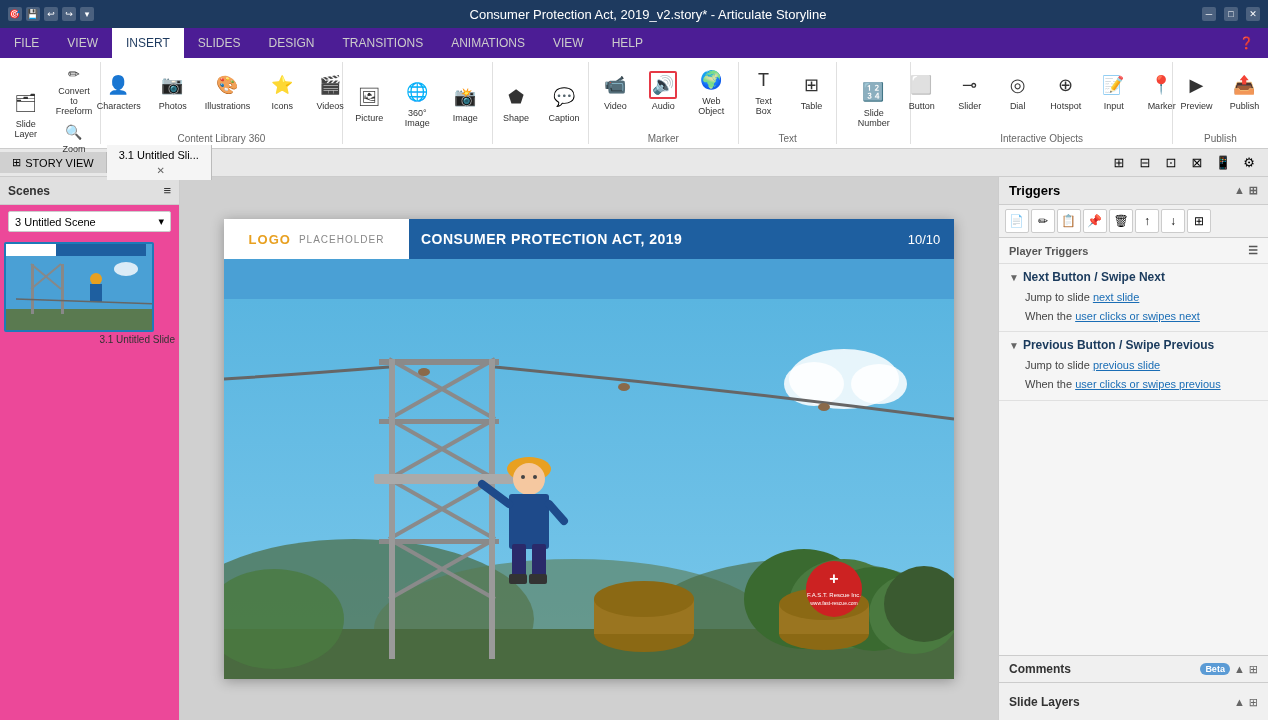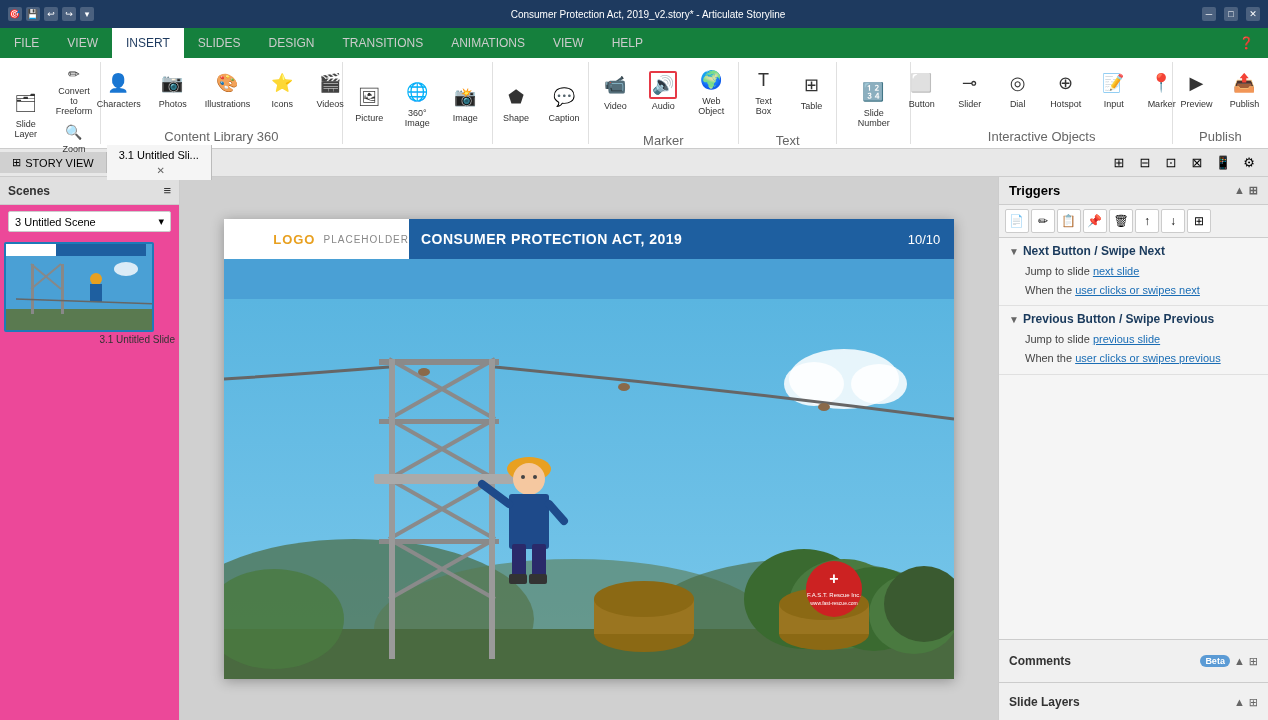--- a/index.html
+++ b/index.html
@@ -10,32 +10,32 @@
       height: 28px;
       background: #1e3a5f;
       color: #fff;
       display: flex;
       align-items: center;
       justify-content: space-between;
       padding: 0 8px;
       font-size: 11px;
     }
     #titlebar-left { display: flex; align-items: center; gap: 4px; }
-    #titlebar-center { flex: 1; text-align: center; font-size: 10px; }
+    #titlebar-center { flex: 1; text-align: center; font-size: 13px; }
     #titlebar-right { display: flex; gap: 8px; }
     .titlebar-icon { width: 14px; height: 14px; background: rgba(255,255,255,0.2); border-radius: 2px; display: inline-flex; align-items: center; justify-content: center; font-size: 9px; }
 
     
     #ribbon {
       background: #fff;
       border-bottom: 1px solid #ccc;
     }
     #ribbon-tabs {
       display: flex;
-      background: #15803d;
+      background: #4c1d95;
       height: 30px;
     }
     .ribbon-tab {
       padding: 0 14px;
       color: #ccc;
       display: flex;
       align-items: center;
       font-size: 12px;
       cursor: pointer;
       font-weight: 500;
@@ -56,21 +56,21 @@
       border-right: 1px solid #e0e0e0;
       min-width: 60px;
     }
     .ribbon-group-items {
       display: flex;
       gap: 4px;
       flex: 1;
       align-items: center;
     }
     .ribbon-group-label {
-      font-size: 13px;
+      font-size: 10px;
       color: #666;
       margin-top: 13px;
       text-align: left;
     }
     .ribbon-btn {
       display: flex;
       flex-direction: column;
       align-items: center;
       gap: 2px;
       padding: 4px 6px;
@@ -269,21 +269,21 @@
       height: 40px;
       display: flex;
       align-items: center;
     }
     .slide-logo {
       background: #fff;
       height: 40px;
       width: 185px;
       display: flex;
       align-items: center;
-      justify-content: flex-end;
+      justify-content: center;
       font-size: 11px;
       font-weight: bold;
       color: #333;
       letter-spacing: 1px;
     }
     .slide-logo span { color: #e8a020; margin-right: 4px; font-size: 13px; }
     .slide-logo sub { color: #888; font-weight: normal; font-size: 10px; }
     .slide-title-bar {
       background: #1e5fa0;
       height: 40px;
@@ -390,21 +390,21 @@
       font-size: 11px;
       color: #444;
       line-height: 1.7;
     }
     .trigger-link {
       color: #1a6db5;
       text-decoration: underline;
     }
     #comments-section {
       border-top: 1px solid #ccc;
-      padding: 14px 10px;
+      padding: 6px 10px;
       background: #f0f0f0;
       display: flex;
       align-items: center;
       justify-content: space-between;
     }
     .comments-label {
       font-size: 12px;
       font-weight: 600;
       color: #333;
     }
@@ -841,20 +841,24 @@
       <div class="trigger-icon-btn">✏</div>
       <div class="trigger-icon-btn">📋</div>
       <div class="trigger-icon-btn">📌</div>
       <div class="trigger-icon-btn">🗑</div>
       <div class="trigger-icon-btn">↑</div>
       <div class="trigger-icon-btn">↓</div>
       <div class="trigger-icon-btn">⊞</div>
     </div>
 
     <div id="player-triggers-section">
+      <div class="player-triggers-header">
+        <span>Player Triggers</span>
+        <div style="cursor:pointer;">☰</div>
+      </div>
 
       <div class="trigger-group">
         <div class="trigger-group-title">
           <span class="trigger-chevron">▼</span>
           <span>Next Button / Swipe Next</span>
         </div>
         <div class="trigger-detail">
           <span>Jump to slide</span>
           <span> </span>
           <span class="trigger-link">next slide</span>

